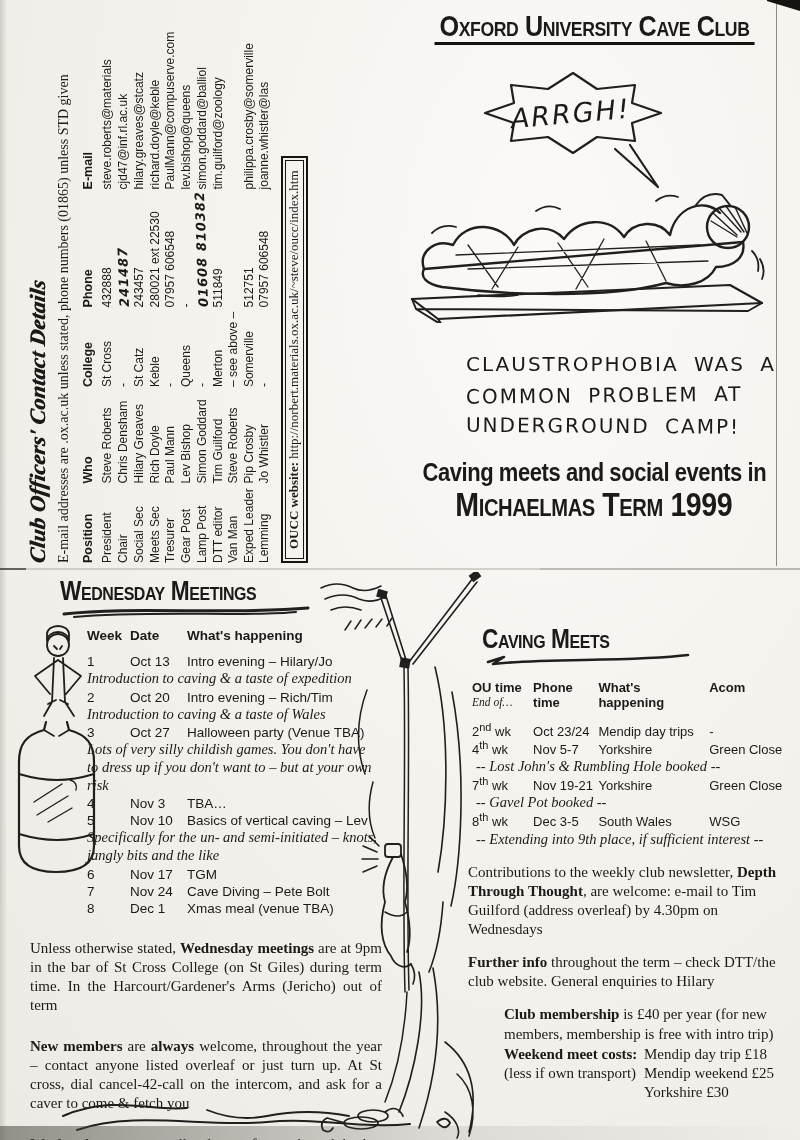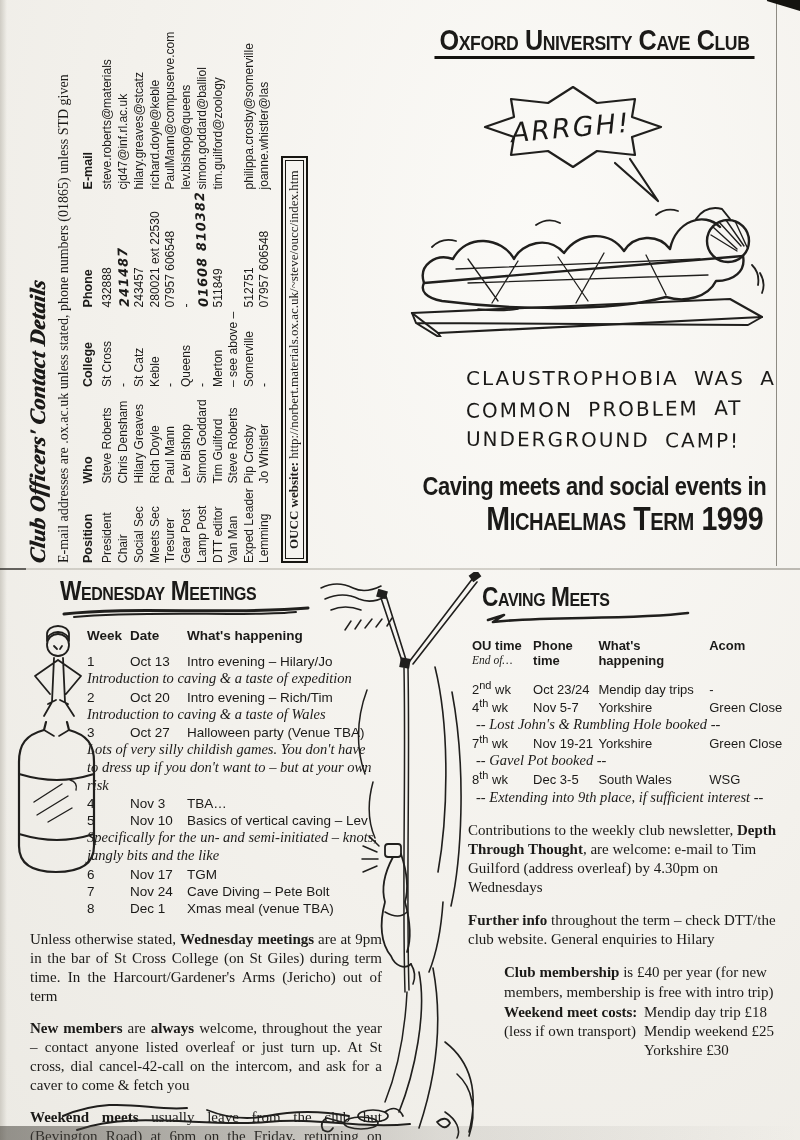--- a/index.html
+++ b/index.html
@@ -34,54 +34,54 @@
   .cp-table th{text-align:left;font-weight:700;padding:0 0 5px 0;font-size:12.5px;}
   .cp-table td{padding:0 2px 1.5px 0;white-space:nowrap;}
   .c-pos{width:80px}.c-who{width:98px}.c-col{width:80px}.c-pho{width:112px}.c-eml{width:186px}
   .hand{font:italic 600 13px "DejaVu Sans",sans-serif;letter-spacing:1px;transform:rotate(-2deg);display:inline-block;}
   .cp-site{margin-top:8px;width:fit-content;border:2px solid #161511;
     box-shadow:inset 0 0 0 2px #f3f1ec, inset 0 0 0 3px #161511;
     padding:3px 12px 4px;font:13px "Liberation Serif",serif;}
   .cp-site b{font-weight:700;}
 
   
-  .front{position:absolute;left:398px;top:24px;width:392px;text-align:center;}
+  .front{position:absolute;left:398px;top:10px;width:392px;text-align:center;}
   .club-title{font-size:30px;border-bottom:3px solid #14130f;padding:0 6px 0;line-height:1.05;}
   .cartoon{margin:10px auto 0;}
   .caption{margin-top:26px;text-align:left;padding-left:68px;
     font:20px "DejaVu Sans",sans-serif;letter-spacing:2px;word-spacing:7px;line-height:1.55;}
   .caption div:nth-child(2){transform:rotate(-.6deg)}
   .caption div:nth-child(3){transform:rotate(.4deg)}
   .term1{margin-top:18px;font-size:25px;line-height:1;}
   .term1 .disp{font-variant:normal;transform:scaleX(.88);}
-  .term2{font-size:34px;line-height:1.15;text-align:right;}
+  .term2{font-size:34px;line-height:1.15;}
 
   
   .wed-col{position:absolute;left:30px;top:578px;width:352px;}
   .cav-col{position:absolute;left:468px;top:584px;width:326px;}
   .sec-head{font-size:27px;line-height:1;}
   .wed-head{margin-left:30px;}
-  .cav-head{margin-left:14px;}
+  .cav-head{margin-left:14px;margin-top:42px;}
   .swoosh{margin-top:-3px;}
 
   .wed-table{border-collapse:collapse;margin:10px 0 0 57px;font:13.5px "Liberation Sans",sans-serif;}
   .wed-table th{text-align:left;font-weight:700;padding:0 0 10px 0;}
   .wed-table td{padding:1px 0;vertical-align:top;}
   .w-week{width:43px}.w-date{width:57px}.w-what{width:193px}
   .note td{font:italic 14.5px "Liberation Serif",serif;line-height:1.22;padding:0 0 1px 0;}
 
   .cav-table{border-collapse:collapse;margin:14px 0 0 4px;font:13px "Liberation Sans",sans-serif;}
   .cav-table th{text-align:left;font-weight:700;vertical-align:top;padding:0;}
   .cav-table td{padding:1.5px 0;vertical-align:top;}
   .k-ou{width:62px}.k-real{width:66px}.k-what{width:112px}.k-acom{width:86px}
   .ou-sub{font:italic 11.5px "Liberation Serif",serif;font-weight:400;margin:1px 0 14px;}
   .cnote td{font:italic 14.5px "Liberation Serif",serif;line-height:1.2;padding:0 0 1px 4px;}
   .sup{vertical-align:super;font-size:11px;line-height:0;}
 
-  .para{font:15px "Liberation Serif",serif;line-height:1.27;margin-top:13px;text-align:justify;}
+  .para{font:15px "Liberation Serif",serif;line-height:1.27;margin-top:22px;text-align:justify;}
   .cav-col .para{text-align:left;margin-top:14px;width:318px;}
   .para b{font-weight:700;}
 
   .membership{margin:14px 0 0 36px;width:288px;font:15px "Liberation Serif",serif;line-height:1.27;}
   .costs{display:flex;margin-top:1px;}
   .costs-l{width:140px;}
   .costs-r{width:146px;}
   .costs-r div{white-space:nowrap;}
 
   .bottle-svg{position:absolute;left:8px;top:622px;}

